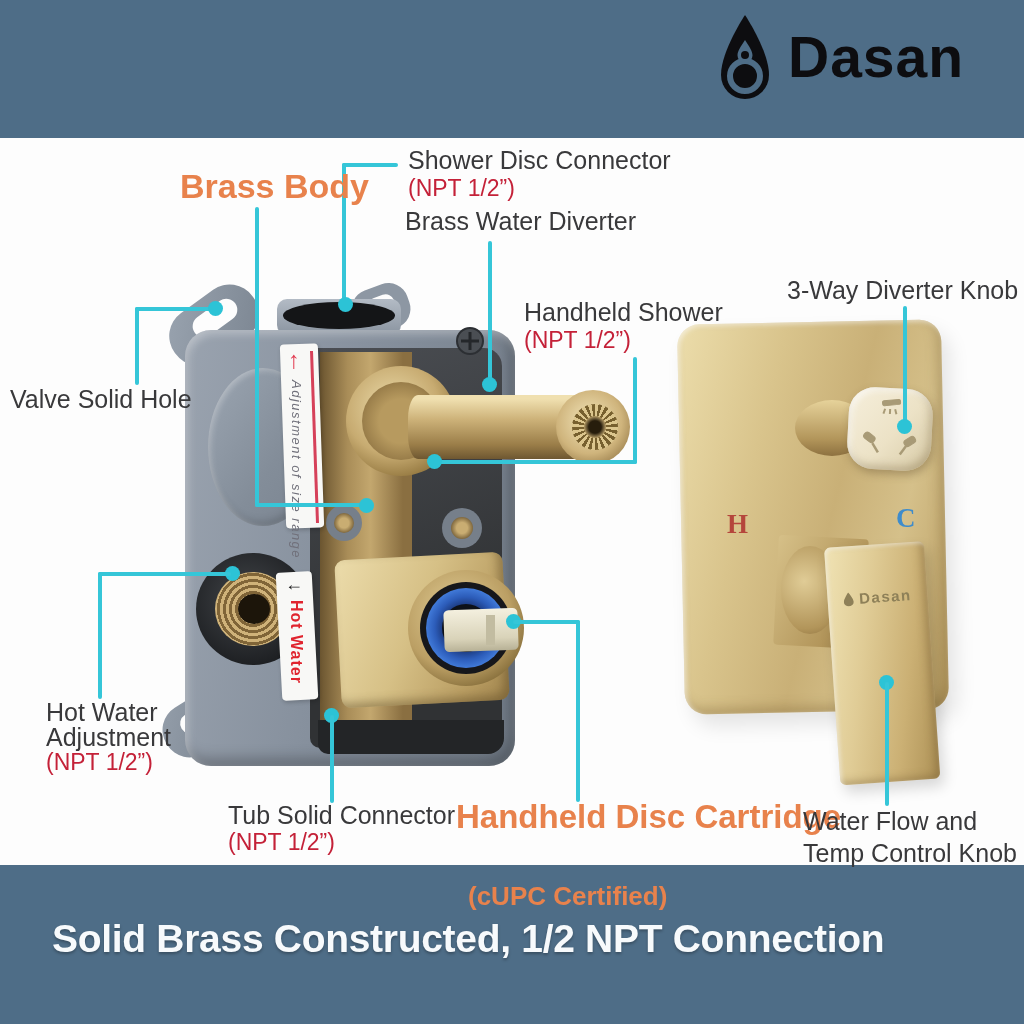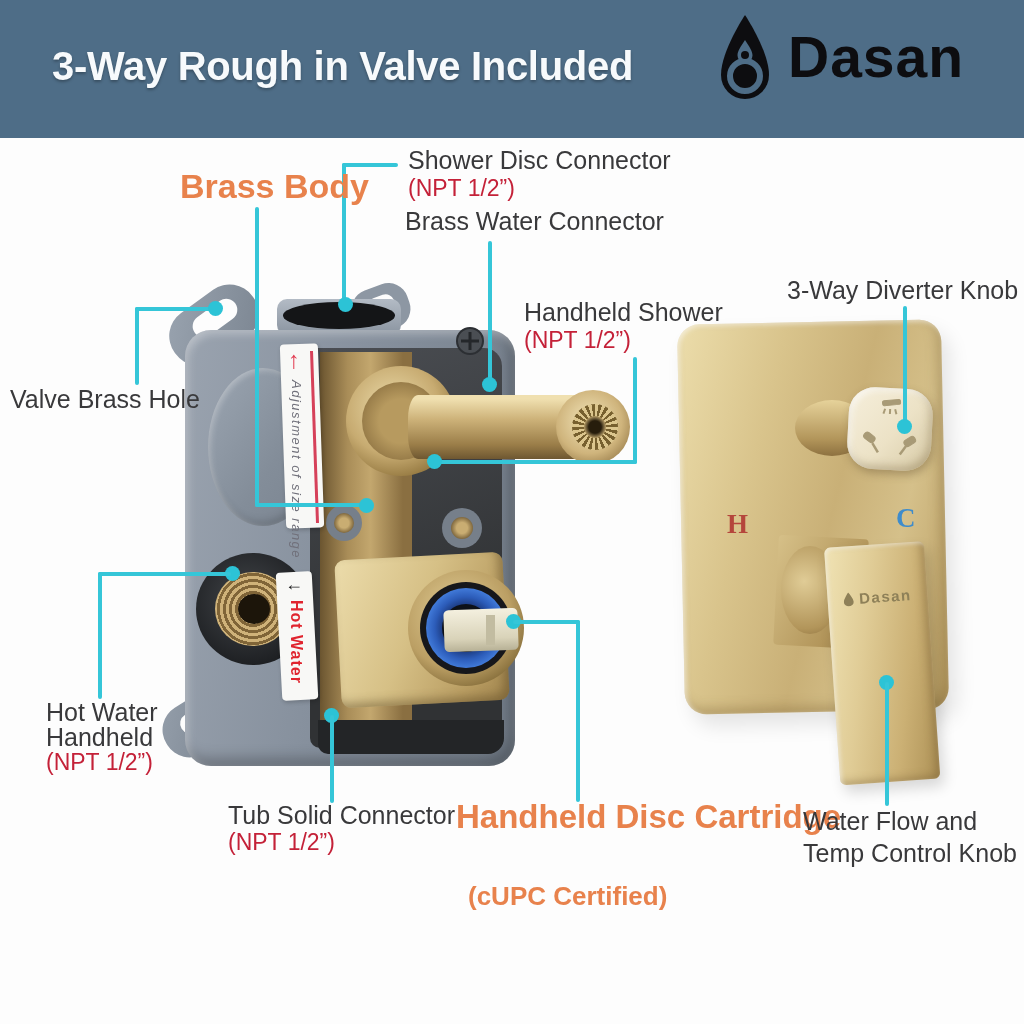--- a/index.html
+++ b/index.html
@@ -36,32 +36,34 @@
   .serif{font-family:"Liberation Serif","DejaVu Serif",serif;font-weight:bold;}
   .brandrow{position:absolute;left:0;right:0;text-align:center;color:#8e8058;
     font-weight:bold;font-size:15px;letter-spacing:1.5px;}
 </style>
 </head>
 <body>
 
 <div class="stage">
 
   <div class="banner" style="top:0;height:138px;">
-    <h1 style="left:52px;top:44px;">3-Way Rough in Valve Included</h1>
     <span class="abs" style="left:716px;top:13px;">
       <svg width="58" height="94" viewBox="0 0 58 94">
         <path d="M29 2 C29 2 5 38 5 62 a24 24 0 0 0 48 0 C53 38 29 2 29 2 Z" fill="#0d0d10"></path>
         <circle cx="29" cy="63" r="15" fill="none" stroke="#4e6d87" stroke-width="6"></circle>
         <path d="M29 27 c-4.5 7 -7.5 11 -7.5 15.5 a7.5 7.5 0 0 0 15 0 C36.5 38 33.5 34 29 27 Z" fill="#4e6d87"></path>
         <circle cx="29" cy="42" r="4" fill="#0d0d10"></circle>
       </svg>
     </span>
     <span class="brand-text" style="left:788px;top:24px;">Dasan</span>
   </div>
 
+  <div class="banner" style="top:865px;height:159px;">
+    <h1 style="left:52px;top:52px;font-size:39px;">Solid Brass Constructed, 1/2 NPT Connection</h1>
+  </div>
 
   <div>
 
     <div class="abs" style="left:166px;top:296px;width:96px;height:58px;border-radius:28px;transform:rotate(-36deg);background:linear-gradient(135deg,#9aa4b0,#7b8591);"></div>
     <div class="abs" style="left:190px;top:307px;width:50px;height:22px;border-radius:11px;transform:rotate(-36deg);background:#fdfdfd;"></div>
     <div class="abs" style="left:352px;top:286px;width:58px;height:46px;border-radius:20px;transform:rotate(-20deg);background:#8d97a3;"></div>
     <div class="abs" style="left:367px;top:296px;width:28px;height:18px;border-radius:9px;transform:rotate(-20deg);background:#fcfcfc;"></div>
     <div class="abs" style="left:160px;top:693px;width:92px;height:54px;border-radius:26px;transform:rotate(-32deg);background:linear-gradient(135deg,#959fab,#747e8a);"></div>
     <div class="abs" style="left:178px;top:706px;width:48px;height:20px;border-radius:10px;transform:rotate(-32deg);background:#fdfdfd;"></div>
 
@@ -165,52 +167,52 @@
   </div>
 
   <div>
     <span class="lbl-orange" style="left:180px;top:167px;">Brass Body</span>
     <div class="cl" style="left:255px;top:207px;width:4px;height:300px;"></div>
     <div class="cl" style="left:255px;top:503px;width:112px;height:4px;"></div>
     <div class="cd" style="left:359px;top:498px;"></div>
   </div>
 
   <div>
-    <span class="lbl" style="left:405px;top:208px;">Brass Water Connector</span>
+    <span class="lbl" style="left:405px;top:208px;">Brass Water Diverter</span>
     <div class="cl" style="left:488px;top:241px;width:4px;height:140px;"></div>
     <div class="cd" style="left:482px;top:377px;"></div>
   </div>
 
   <div>
     <span class="lbl" style="left:524px;top:299px;text-align:center;">Handheld Shower</span>
     <span class="spec" style="left:524px;top:327px;">(NPT 1/2”)</span>
     <div class="cl" style="left:633px;top:357px;width:4px;height:107px;"></div>
     <div class="cl" style="left:435px;top:460px;width:202px;height:4px;"></div>
     <div class="cd" style="left:427px;top:454px;"></div>
   </div>
 
   <div>
     <span class="lbl" style="left:787px;top:277px;">3-Way Diverter Knob</span>
     <div class="cl" style="left:903px;top:306px;width:4px;height:120px;"></div>
     <div class="cd" style="left:897px;top:419px;"></div>
   </div>
 
   <div>
-    <span class="lbl" style="left:10px;top:386px;">Valve Brass Hole</span>
+    <span class="lbl" style="left:10px;top:386px;">Valve Solid Hole</span>
     <div class="cl" style="left:135px;top:307px;width:4px;height:78px;"></div>
     <div class="cl" style="left:135px;top:307px;width:78px;height:4px;"></div>
     <div class="cd" style="left:208px;top:301px;"></div>
   </div>
 
   <div>
     <div class="cd" style="left:225px;top:566px;"></div>
     <div class="cl" style="left:98px;top:572px;width:133px;height:4px;"></div>
     <div class="cl" style="left:98px;top:572px;width:4px;height:127px;"></div>
     <span class="lbl" style="left:46px;top:699px;">Hot Water</span>
-    <span class="lbl" style="left:46px;top:724px;">Handheld</span>
+    <span class="lbl" style="left:46px;top:724px;">Adjustment</span>
     <span class="spec" style="left:46px;top:749px;">(NPT 1/2”)</span>
   </div>
 
   <div>
     <div class="cd" style="left:324px;top:708px;"></div>
     <div class="cl" style="left:330px;top:715px;width:4px;height:88px;"></div>
     <span class="lbl" style="left:228px;top:802px;">Tub Solid Connector</span>
     <span class="spec" style="left:228px;top:829px;">(NPT 1/2”)</span>
   </div>
 

